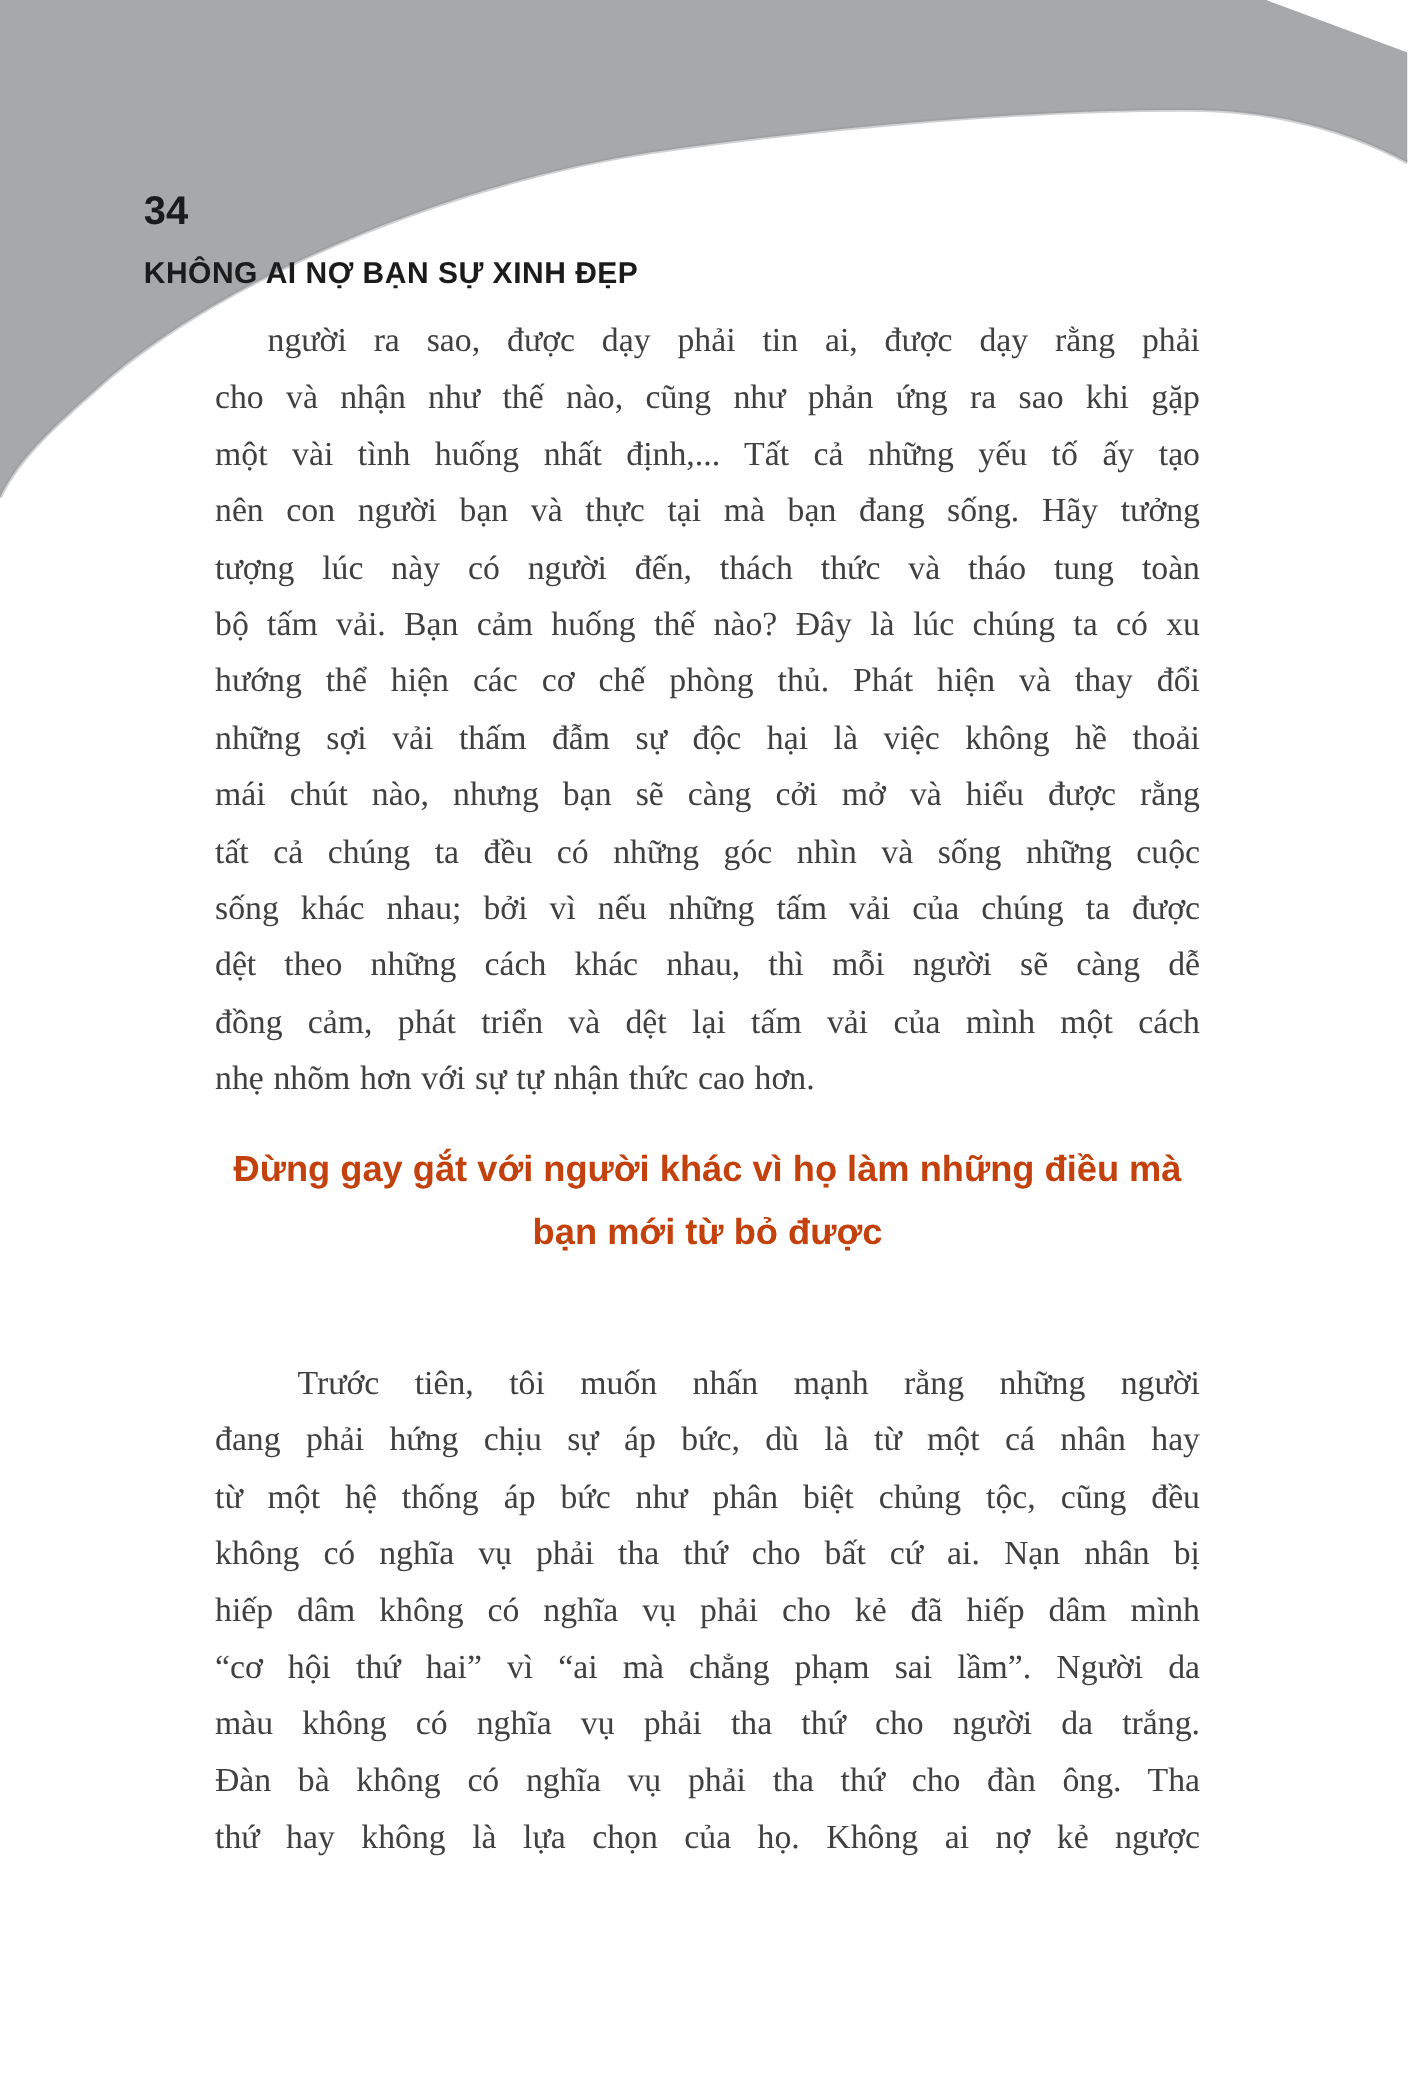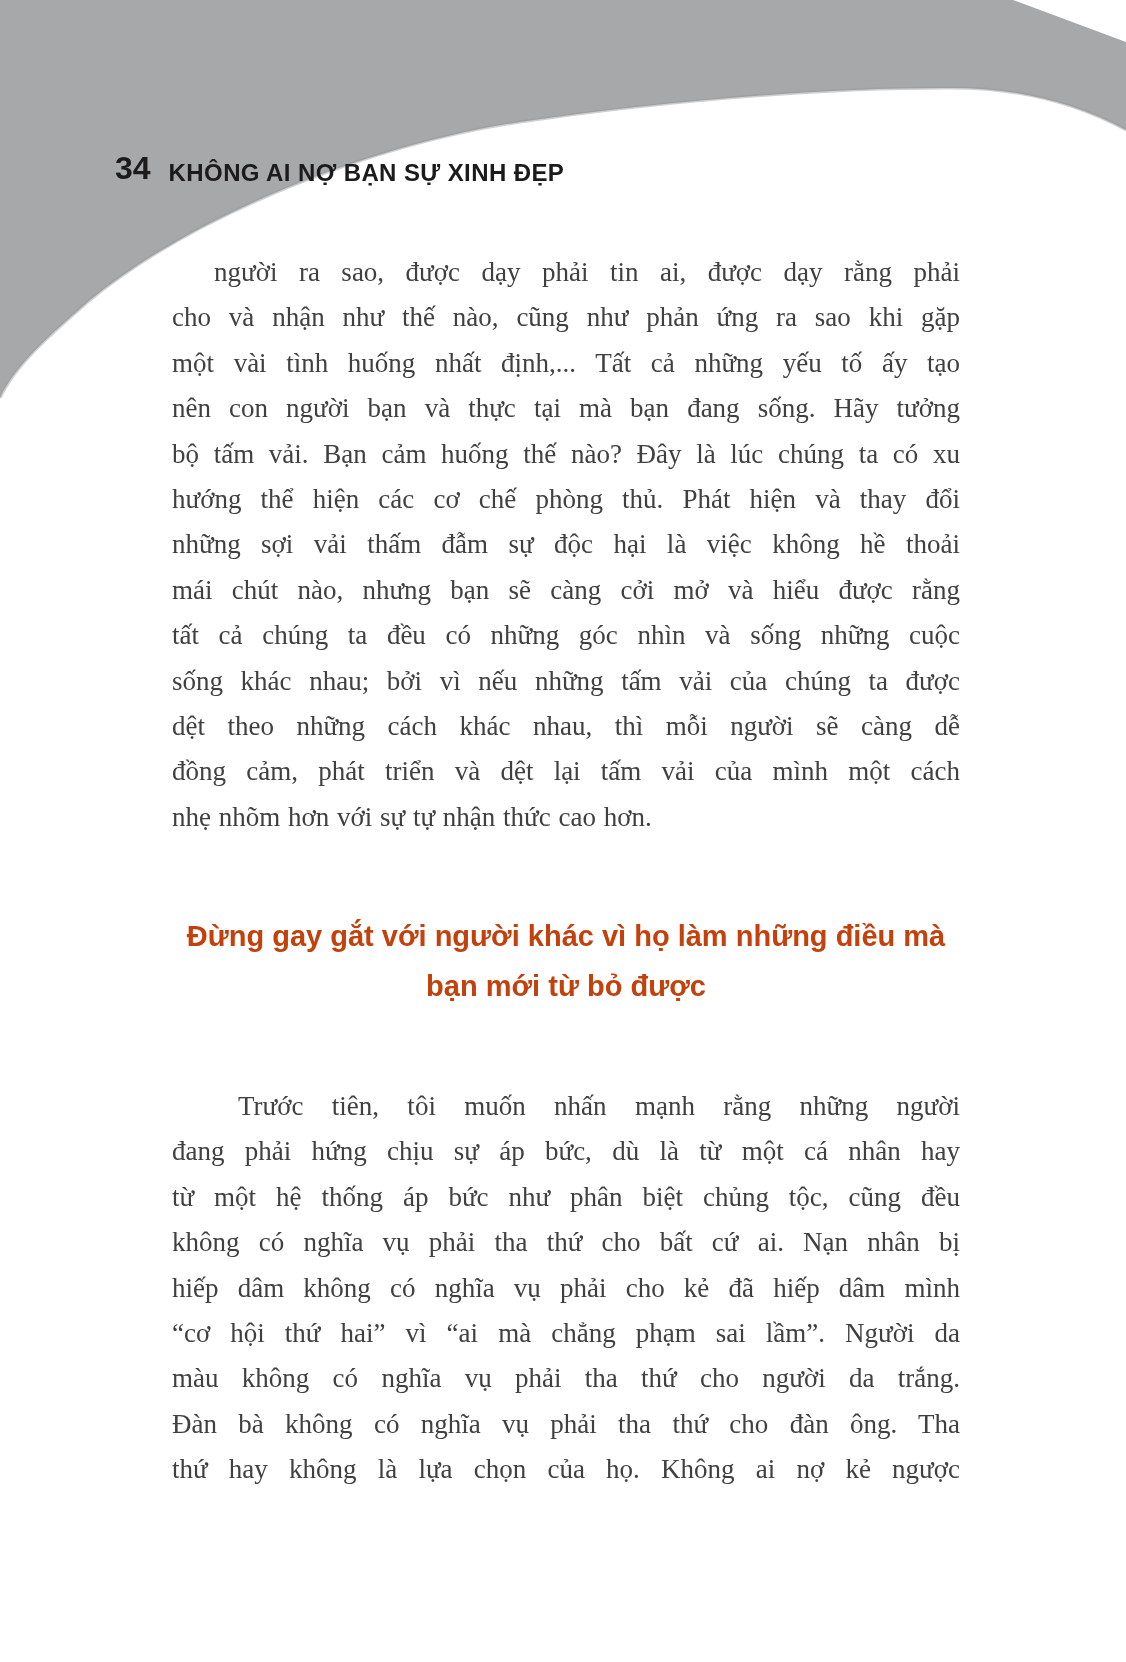--- a/index.html
+++ b/index.html
@@ -9,24 +9,25 @@
     background:#ffffff;
     font-family:"Liberation Serif", serif;
     overflow:hidden;
   }
   .deco{
     position:absolute;top:0;left:0;width:1126px;height:460px;
     z-index:0;display:block;
   }
   .page-header{
     position:absolute;top:150px;left:115px;z-index:2;
-    display:flex;align-items:flex-end;gap:18px;
+    display:flex;align-items:flex-start;gap:18px;
     color:#1b1b1b;
     font-family:"Liberation Sans", sans-serif;
     font-weight:bold;
+    flex-direction:column;
   }
   .page-number{font-size:32px;letter-spacing:0;}
   .running-title{font-size:24px;letter-spacing:0.4px;}
   .body-col{
     position:absolute;left:172px;width:788px;z-index:2;
     color:#404040;
     font-size:27px;
   }
   .para1{top:250px;}
   .para2{top:1084px;}
@@ -66,20 +67,21 @@
 <div class="page-header">
   <span class="page-number">34</span>
   <span class="running-title">KHÔNG AI NỢ BẠN SỰ XINH ĐẸP</span>
 </div>
 
 <div class="body-col para1">
   <div class="bline first-p1">người ra sao, được dạy phải tin ai, được dạy rằng phải</div>
   <div class="bline">cho và nhận như thế nào, cũng như phản ứng ra sao khi gặp</div>
   <div class="bline">một vài tình huống nhất định,... Tất cả những yếu tố ấy tạo</div>
   <div class="bline">nên con người bạn và thực tại mà bạn đang sống. Hãy tưởng</div>
+  <div class="bline">tượng lúc này có người đến, thách thức và tháo tung toàn</div>
   <div class="bline">bộ tấm vải. Bạn cảm huống thế nào? Đây là lúc chúng ta có xu</div>
   <div class="bline">hướng thể hiện các cơ chế phòng thủ. Phát hiện và thay đổi</div>
   <div class="bline">những sợi vải thấm đẫm sự độc hại là việc không hề thoải</div>
   <div class="bline">mái chút nào, nhưng bạn sẽ càng cởi mở và hiểu được rằng</div>
   <div class="bline">tất cả chúng ta đều có những góc nhìn và sống những cuộc</div>
   <div class="bline">sống khác nhau; bởi vì nếu những tấm vải của chúng ta được</div>
   <div class="bline">dệt theo những cách khác nhau, thì mỗi người sẽ càng dễ</div>
   <div class="bline">đồng cảm, phát triển và dệt lại tấm vải của mình một cách</div>
   <div class="bline last">nhẹ nhõm hơn với sự tự nhận thức cao hơn.</div>
 </div>

